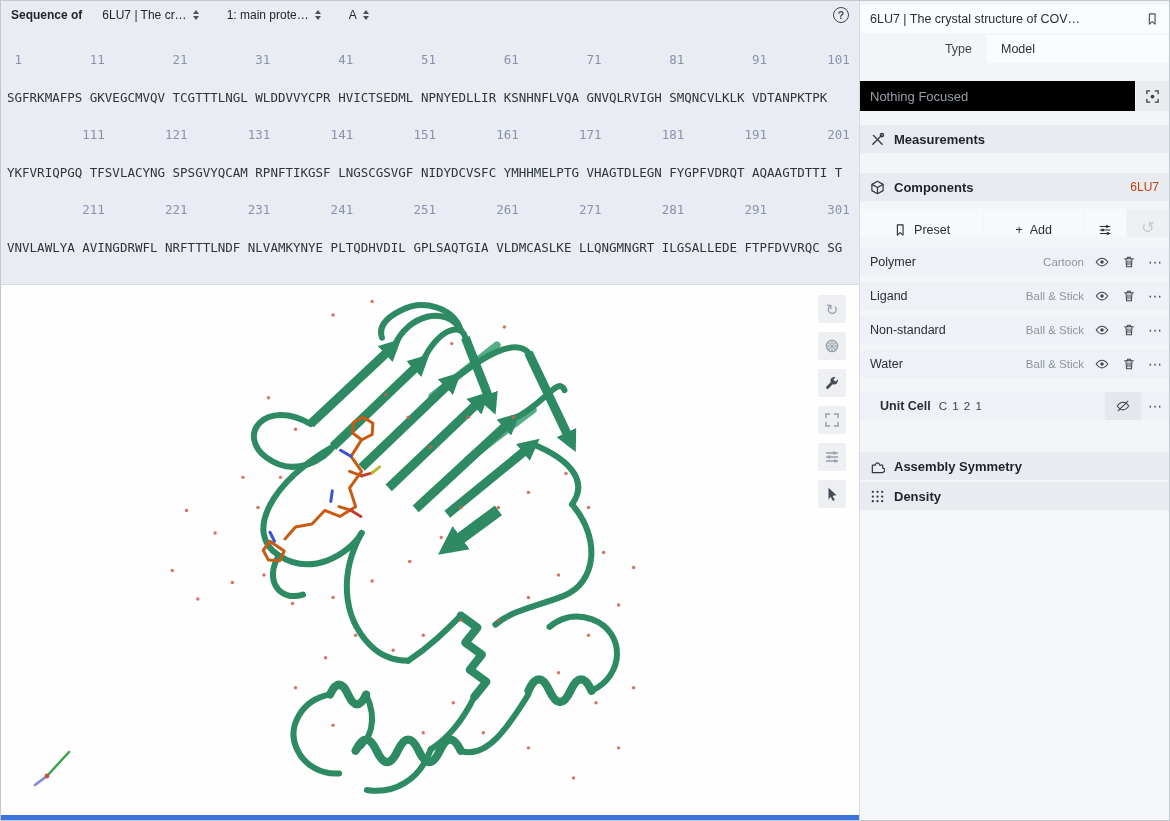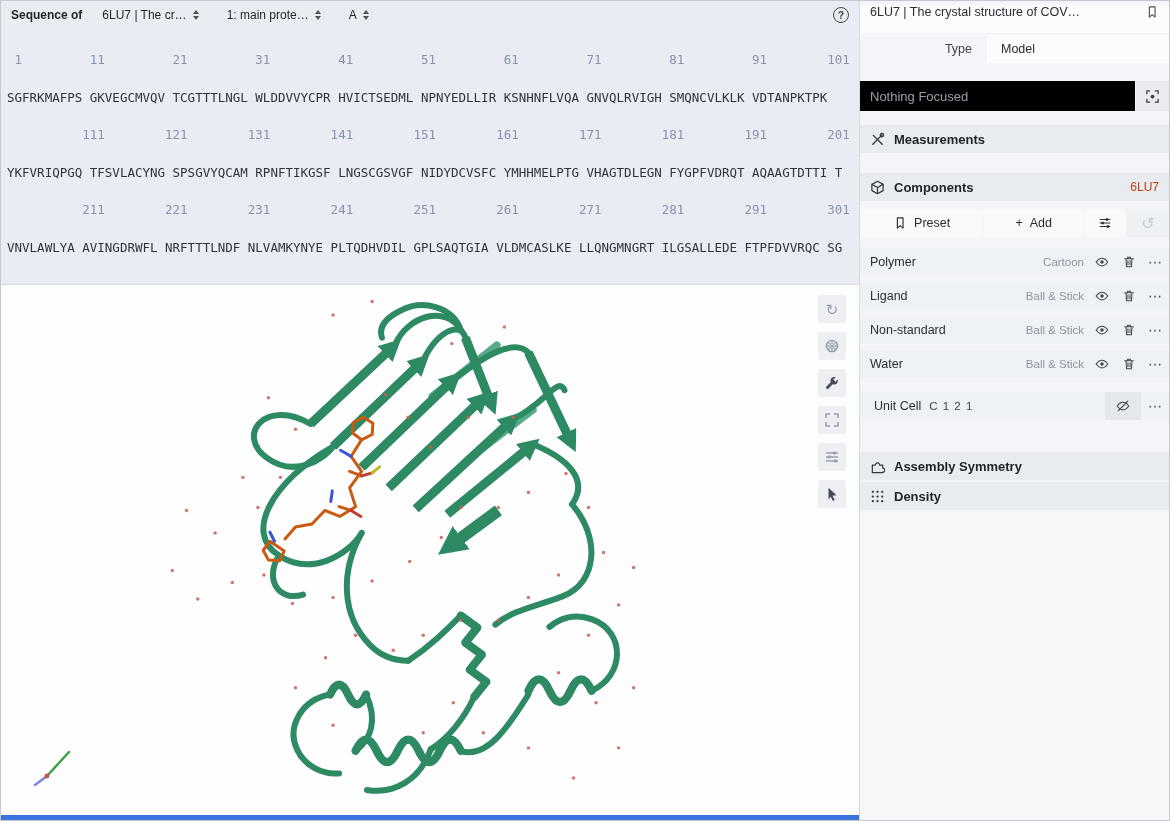--- a/index.html
+++ b/index.html
@@ -39,54 +39,54 @@
   .bottom-bar { position:absolute; left:0; right:0; bottom:0; height:5px; background:#3c74dd; }
 
   
   .sidebar { width:310px; background:#f3f5f8; border-left:1px solid #d6dae1; padding-top:4px;
              display:flex; flex-direction:column; font-size:12.5px; color:#2a2e33; overflow:hidden; }
   .sec-header { display:flex; align-items:center; gap:9px; height:28px; min-height:28px; background:#e8ebf0;
                 padding:0 10px; font-weight:bold; font-size:13px; color:#1f2327; cursor:pointer; margin-bottom:2px; }
   .sec-header svg { width:15px; height:15px; color:#33383d; flex:none; }
   .badge { margin-left:auto; font-weight:normal; font-size:12px; color:#c2410c; }
 
-  .entry-row { display:flex; align-items:flex-start; height:28px; min-height:28px; background:#fbfcfd;
+  .entry-row { display:flex; align-items:center; height:28px; min-height:28px; background:#fbfcfd;
                padding:0 10px; margin-bottom:2px; cursor:pointer; }
   .entry-title { flex:1; white-space:nowrap; overflow:hidden; text-overflow:ellipsis; }
   .entry-row svg { width:14px; height:14px; color:#4a5056; margin-left:8px; flex:none; }
 
   .type-row { display:flex; height:28px; min-height:28px; margin-bottom:10px; }
   .type-label { width:126px; color:#3f454c; display:flex; align-items:center; justify-content:flex-end; padding-right:14px; }
   .type-value { flex:1; background:#fbfcfd; display:flex; align-items:center; padding-left:14px; margin-left:1px; cursor:pointer; }
 
   .focus-row { display:flex; height:30px; min-height:30px; margin:8px 0 14px; }
   .focus-input { flex:1; background:#000000; color:#999fa9; display:flex; align-items:center; padding-left:10px; font-size:13px; }
   .focus-btn { width:33px; margin-left:1px; background:#e9ebef; border:none; display:flex;
                align-items:center; justify-content:center; color:#3c4249; cursor:pointer; }
   .focus-btn svg { width:15px; height:15px; }
 
   .action-row { display:flex; height:28px; min-height:28px; margin:6px 0 11px; gap:1px; }
-  .act-btn { background:#f7f9fb; border:none; display:flex; align-items:center; justify-content:center;
+  .act-btn { background:#f7f9fb; border:none; display:flex; align-items:flex-end; justify-content:center;
              gap:7px; font-size:12.5px; color:#2a2e33; cursor:pointer; font-family:inherit; }
   .act-btn svg { width:14px; height:14px; }
   .preset { flex:1.25; }
   .add { flex:1; }
   .icon-only { width:42px; }
   .undo { width:42px; color:#c4cad2; background:#eef1f4; font-size:16px; cursor:default; }
 
   .comp-row { display:flex; align-items:center; height:28px; min-height:28px; background:#eef1f5; margin-bottom:6px; }
   .comp-name { padding-left:10px; flex:1; white-space:nowrap; }
   .comp-repr { color:#8d95a0; font-size:11.5px; margin-right:4px; }
   .icon-btn { width:27px; height:28px; border:none; background:transparent; color:#3f464d;
               display:flex; align-items:center; justify-content:center; cursor:pointer; }
   .icon-btn svg { width:14px; height:14px; }
   .icon-btn.dots { font-size:14px; color:#4a5056; letter-spacing:1px; }
 
   .unitcell-row { display:flex; align-items:center; height:28px; min-height:28px; background:#eef1f5; margin:8px 0 14px; }
-  .uc-name { padding-left:14px; }
+  .uc-name { padding-left:20px;font-weight:bold; }
   .uc-sg { margin-left:8px; font-size:11.5px; color:#3f454c; letter-spacing:1px; }
   .uc-spacer { flex:1; }
   .uc-eye { width:36px; height:28px; background:#e4e7ec; border:none; color:#3f464d;
             display:flex; align-items:center; justify-content:center; cursor:pointer; margin-right:1px; }
   .uc-eye svg { width:14px; height:14px; }
 
   .sec-header.mt { margin-top:18px; }
   .filler { flex:1; background:#f5f7f9; }
 </style>
 </head>

